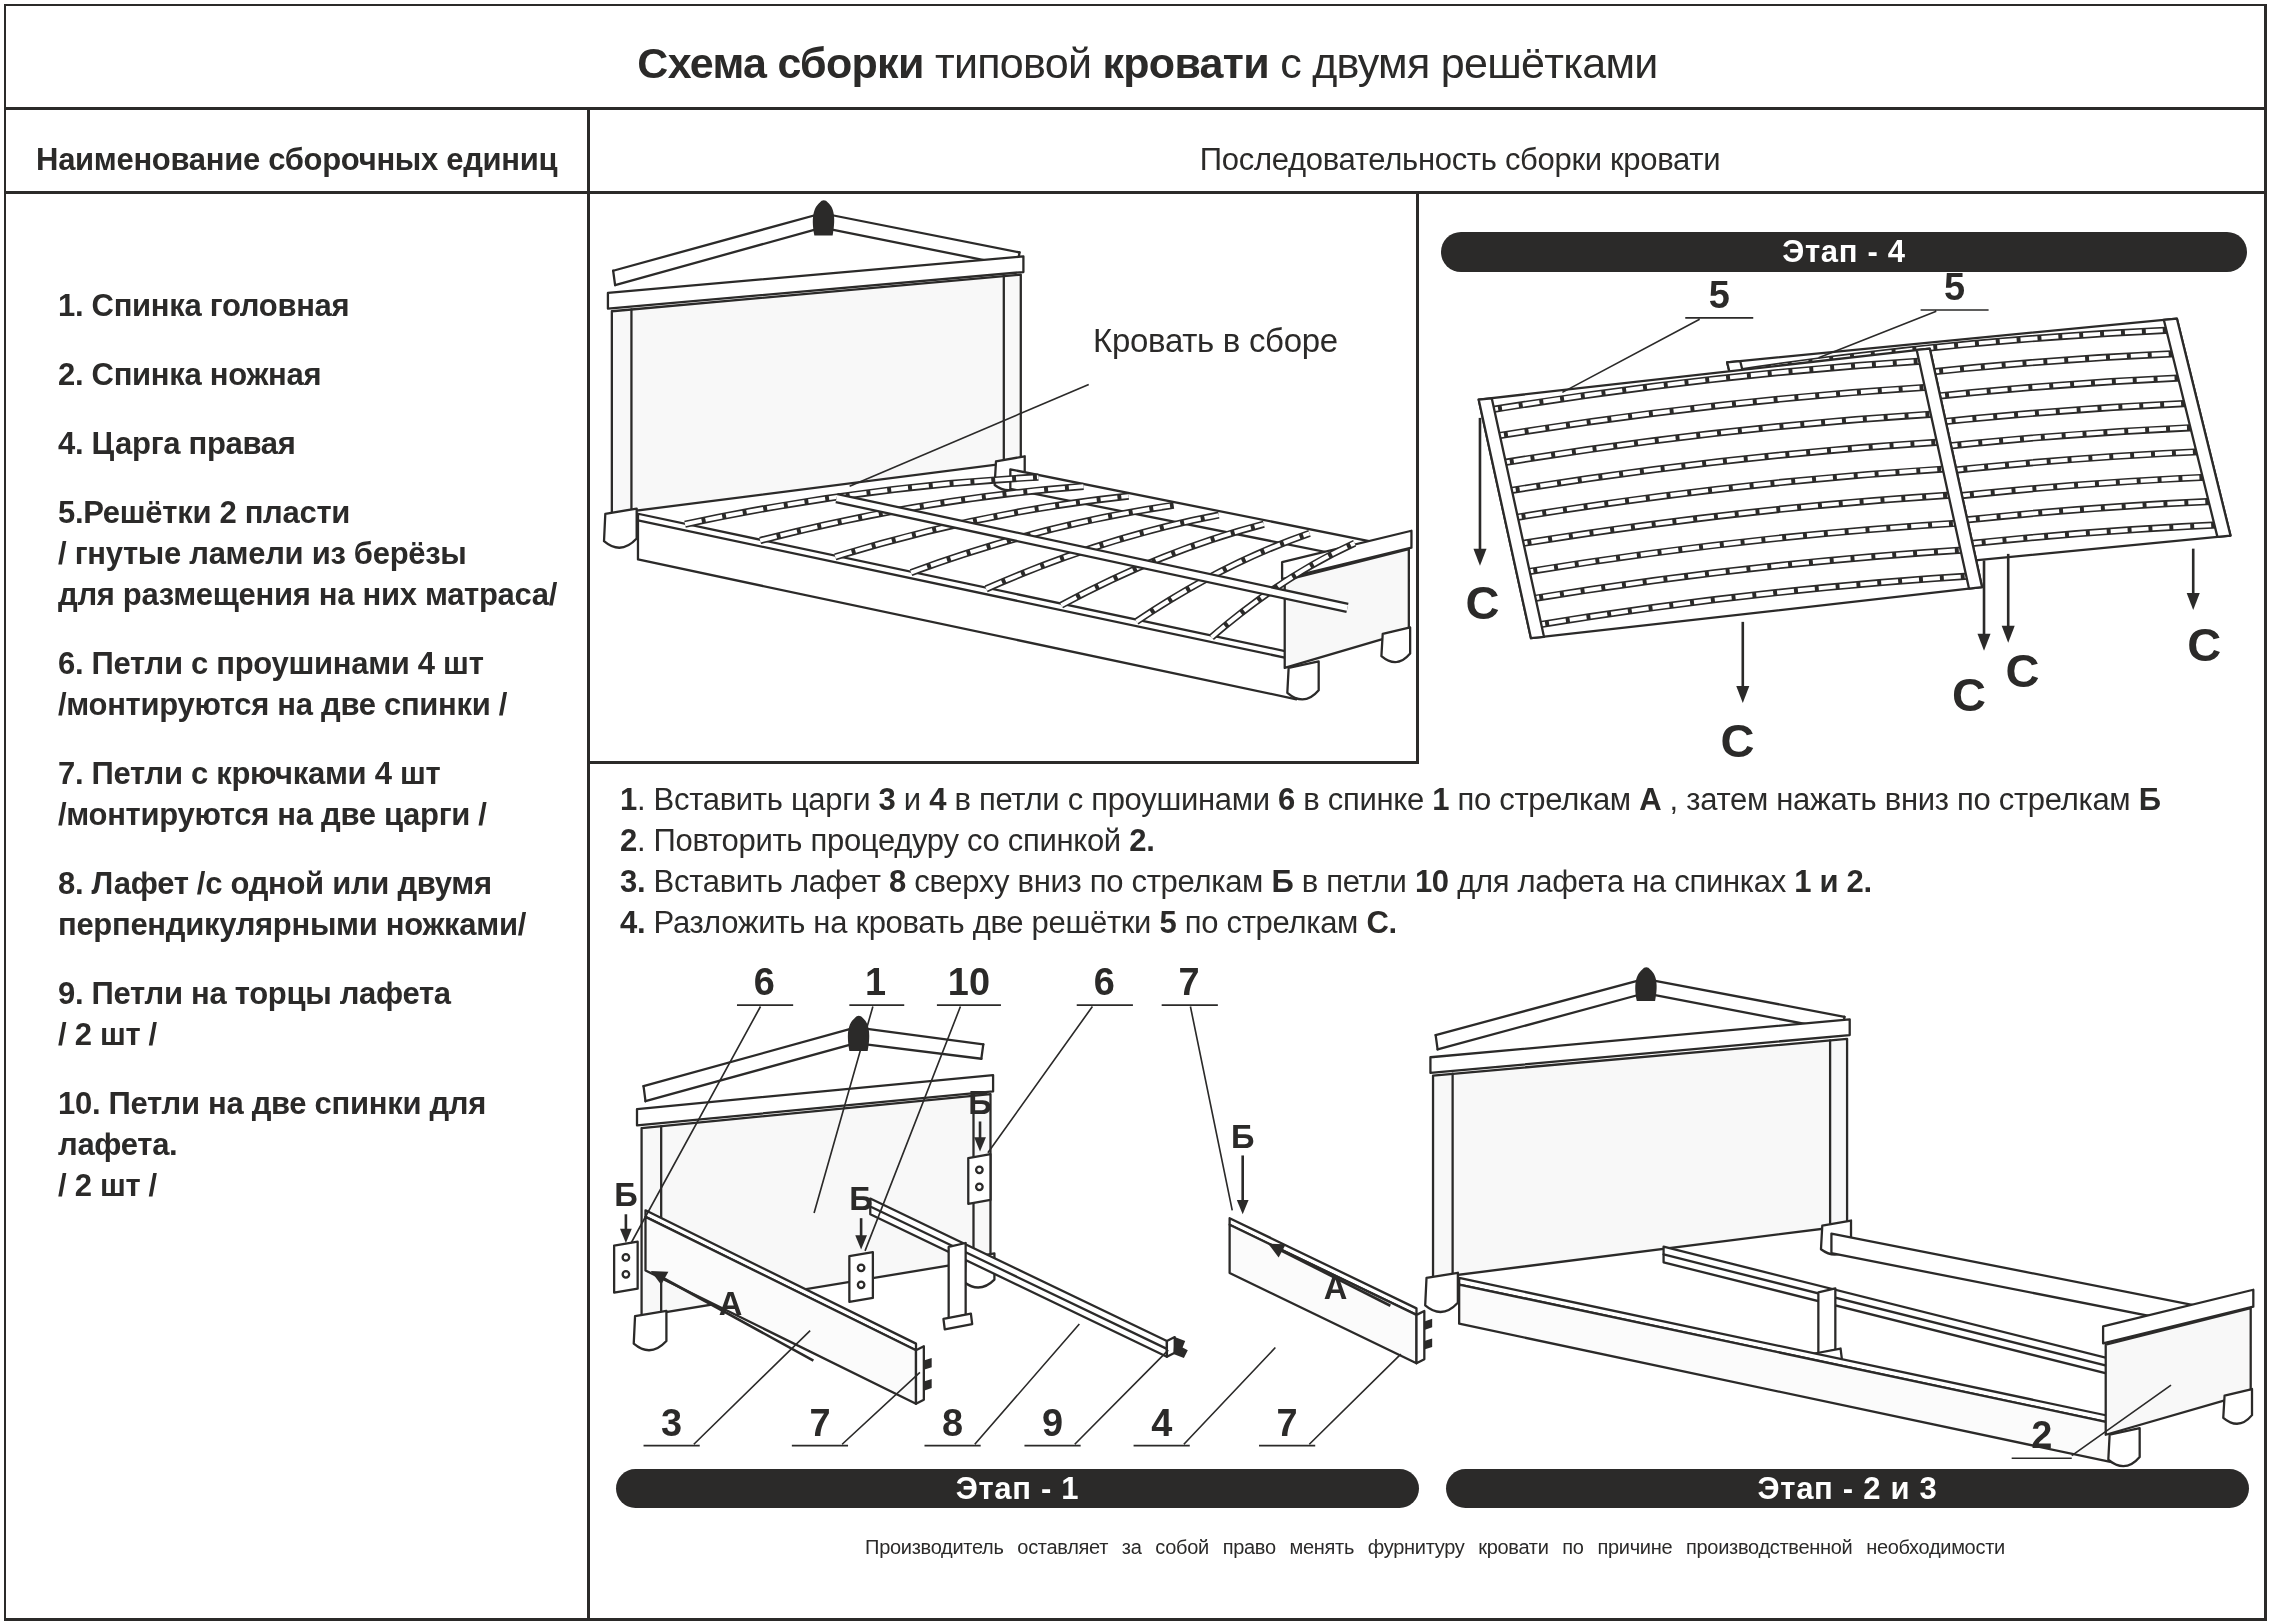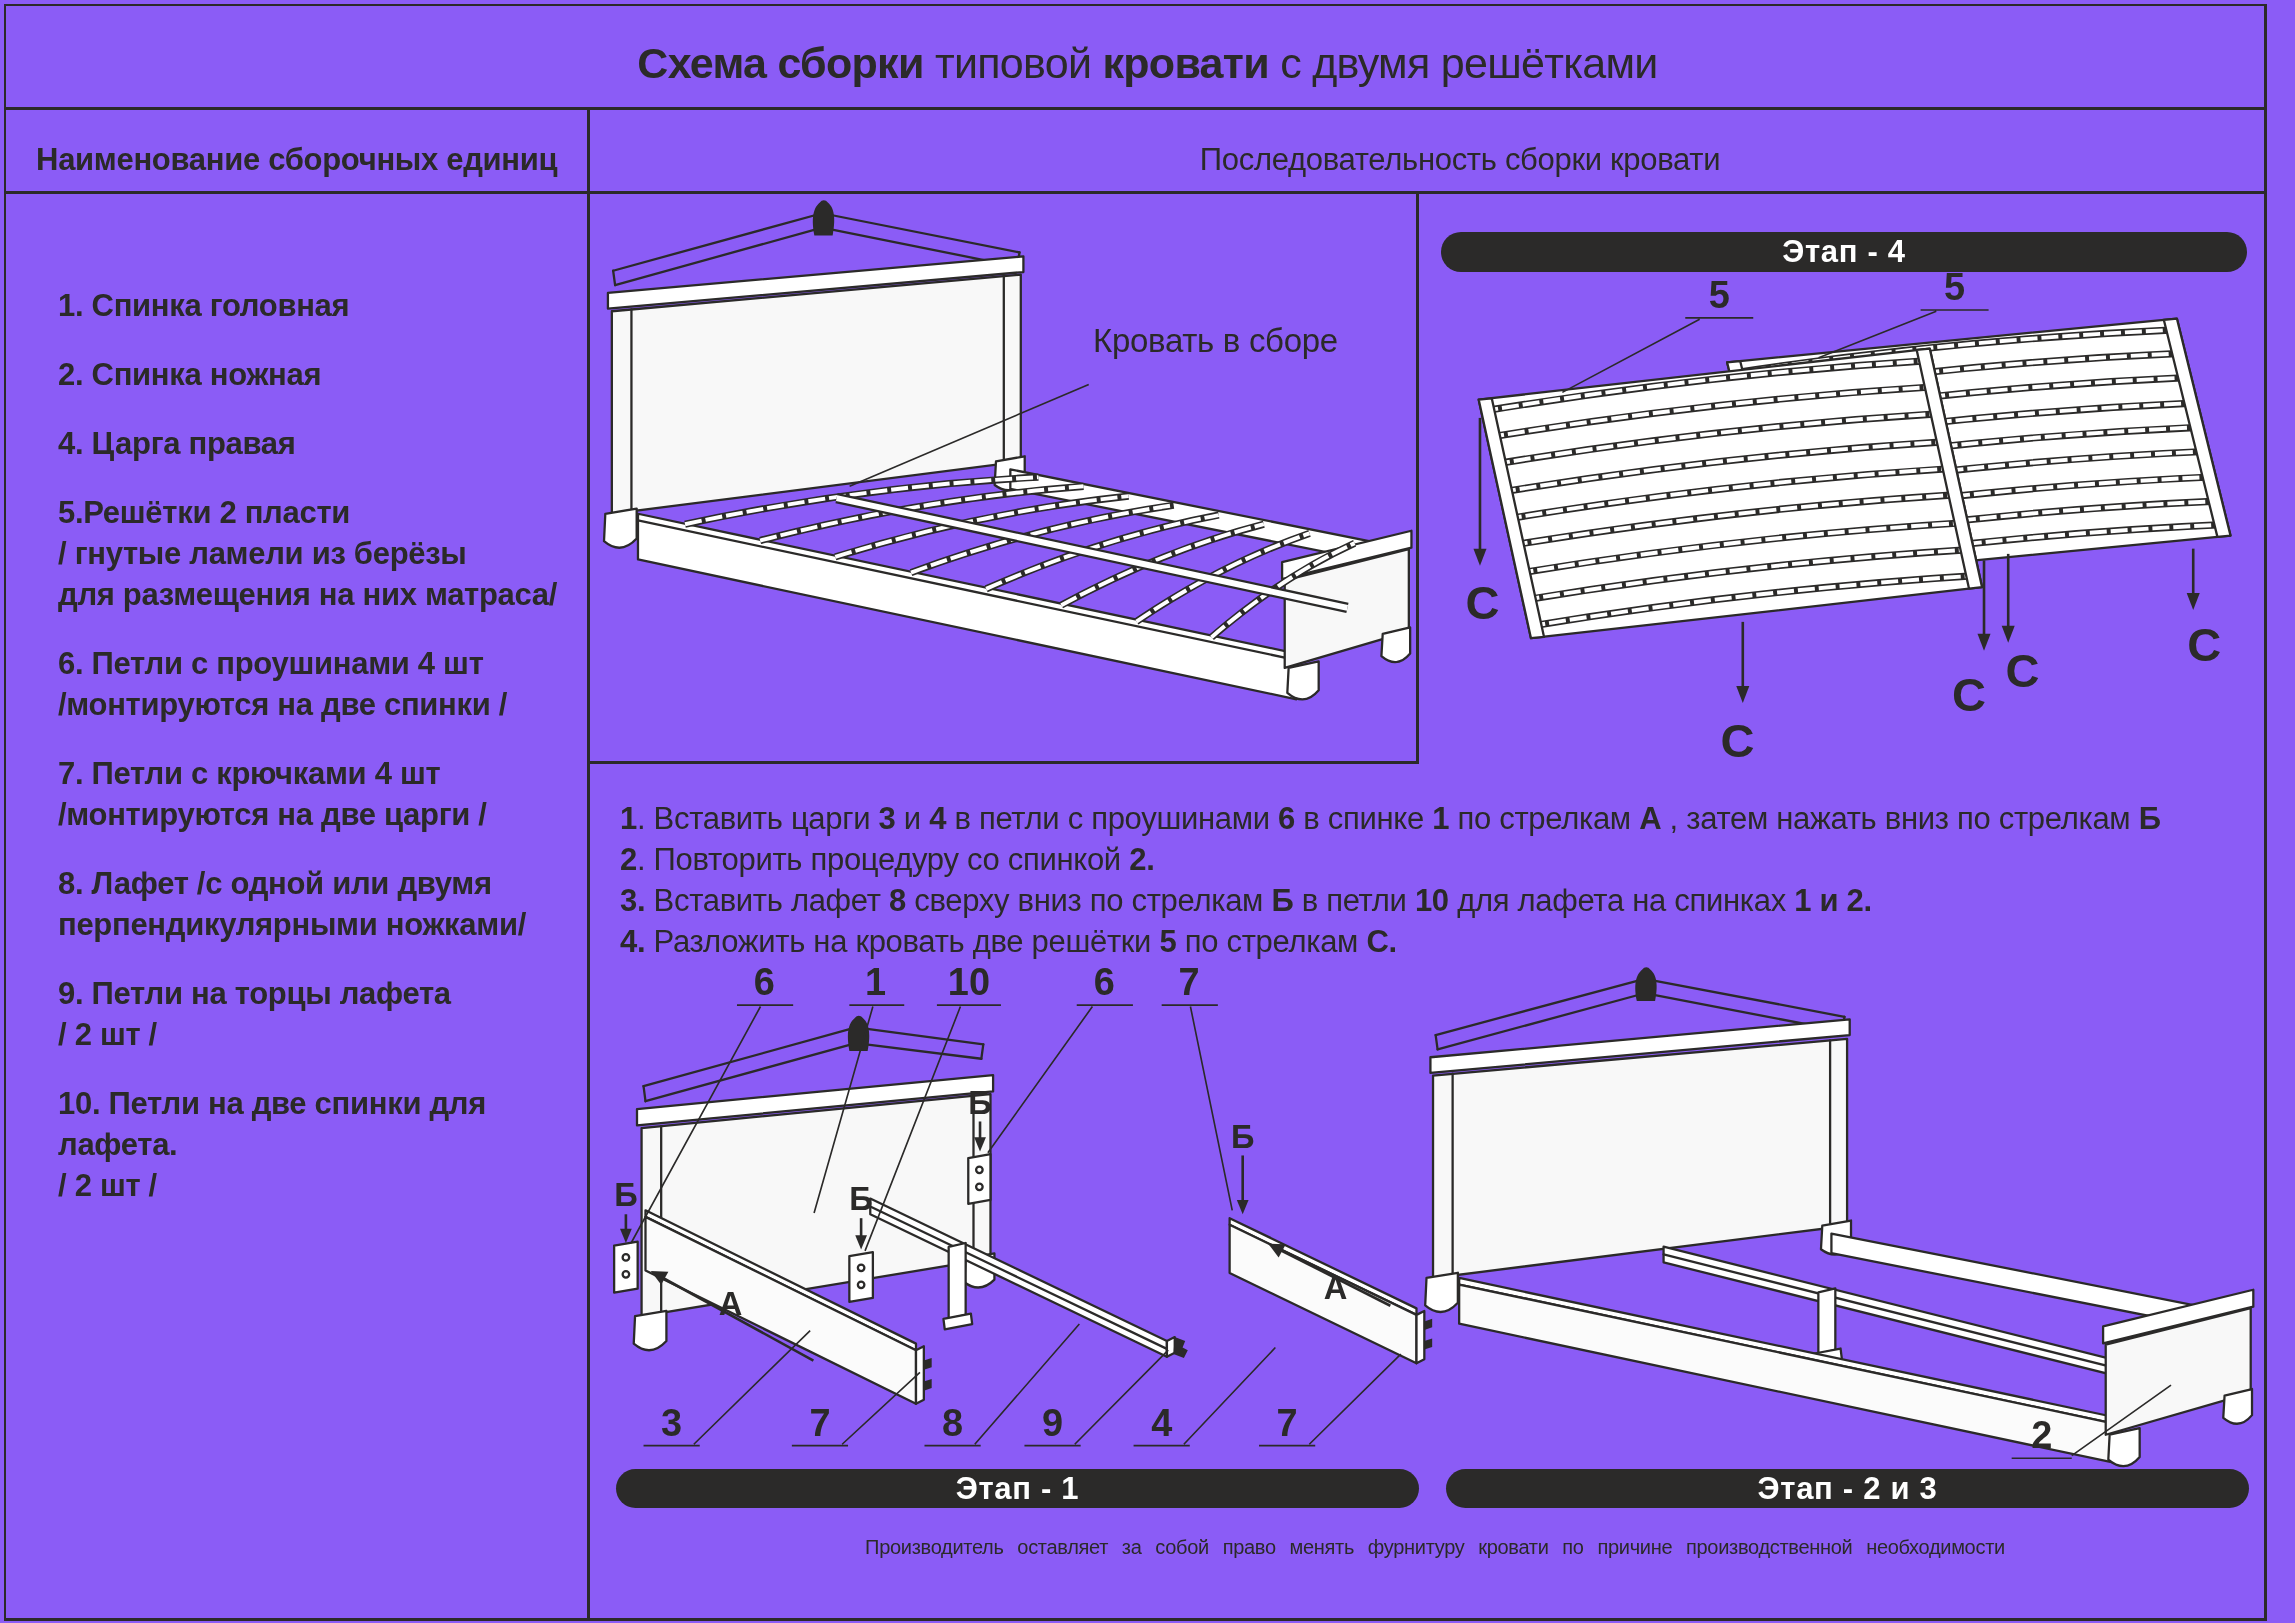--- a/index.html
+++ b/index.html
@@ -1,17 +1,17 @@
 <!DOCTYPE html>
 <html style="font-size:10.5px"><head>
 <meta charset="utf-8">
 <style>
   html,body{margin:0;padding:0;background:#e8e8e8;}
   .page{
-    position:relative; width:2295px; height:1624px; background:#8b5cf6;
+    position:relative; width:2295px; height:1624px; background:#ffffff;
     font-family:"Liberation Sans", sans-serif; color:#2b2a29; overflow:hidden;
   }
   .line{position:absolute; background:#2b2a29;}
   
   .title{
     position:absolute; left:0; top:10.5px; width:100%; text-align:center;
     font-size:43px; font-weight:400; letter-spacing:-0.7px; white-space:nowrap;
   }
   .title b{font-weight:700;}
   
@@ -21,21 +21,21 @@
   }
   .col-header.left{left:5.2px; width:583px;font-weight:bold;}
   .col-header.right{left:590px; width:1676px;padding-left:32px;}
   
   .parts-list{position:absolute; left:58px; top:285px; width:529px;font-weight:bold;}
   .part-item{
     font-size:31px; line-height:41px; letter-spacing:-0.3px;
     white-space:pre-line; margin-bottom:28px;
   }
   
-  .instructions{position:absolute; left:620px; top:779px; width:1660px;margin-top:19px;}
+  .instructions{position:absolute; left:620px; top:779px; width:1660px;}
   .instr-line{font-size:31px; line-height:41px; letter-spacing:-0.3px; white-space:nowrap;}
   .instr-line b{font-weight:700;}
   
   .pill{
     position:absolute; background:#2b2a29; border-radius:22px;
     display:flex; align-items:center; justify-content:center;
     color:#fff; font-size:31px; font-weight:700; letter-spacing:0.7px; white-space:nowrap;
   }
   .pill-stage4{left:1441px; top:208px;  width:806px; height:40px;margin-top:24px;}
   .pill-stage1{left:616px;  top:1469px; width:803px; height:39px;}

